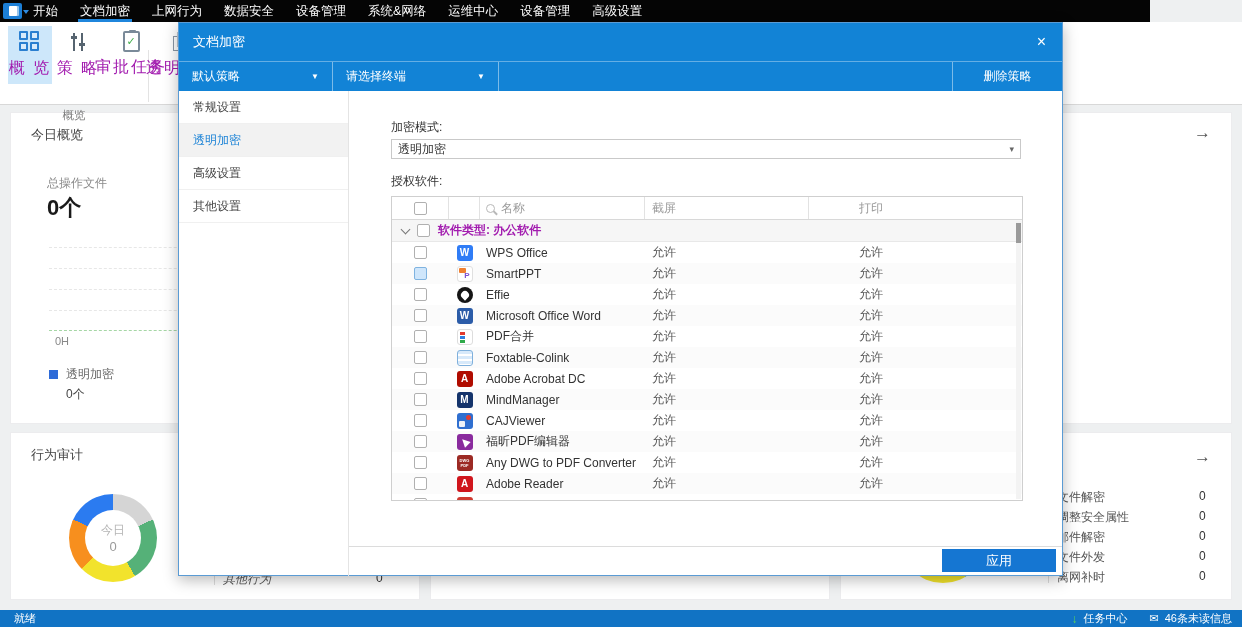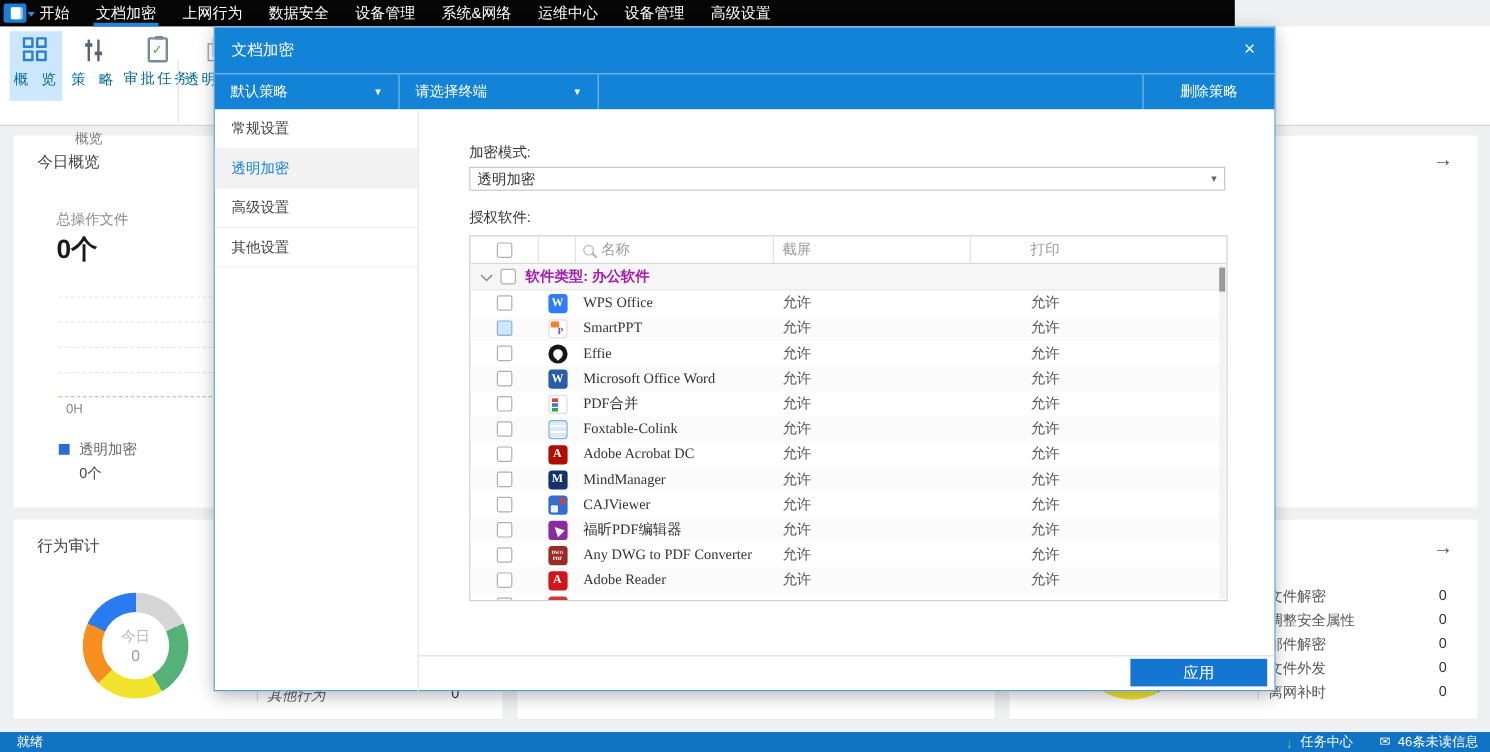--- a/index.html
+++ b/index.html
@@ -1,41 +1,41 @@
 <!DOCTYPE html>
 <html><head>
 <meta charset="utf-8">
 <style>
   * { margin:0; padding:0; box-sizing:border-box; }
   body { font-family:"Liberation Sans","DejaVu Sans",sans-serif; background:#eef0f1; }
   #app { position:relative; width:1242px; height:627px; overflow:hidden; background:#eef0f1; }
 
   
-  #menubar { position:absolute; left:0; top:0; width:1029px; height:22px; background:#050505;
+  #menubar { position:absolute; left:0; top:0; width:1150px; height:22px; background:#050505;
              display:flex; align-items:center; z-index:3; }
   #app-button { width:19px; height:16px; margin-left:3px; background:#1c7fd6; border-radius:2px;
                 position:relative; display:flex; align-items:center; justify-content:center; }
   #app-button .pages { width:8px; height:10px; background:#fff; border-radius:1px;
                 box-shadow:2px 0 0 rgba(255,255,255,.55); }
   #app-button .caret { position:absolute; right:-7px; top:7px; width:0; height:0;
                 border-left:3px solid transparent; border-right:3px solid transparent;
                 border-top:4px solid #2e8be0; }
   .menu-item { color:#fff; font-size:12.5px; height:22px; line-height:22px; padding:0 11px;
                position:relative; cursor:default; }
   .menu-item:first-of-type { margin-left:18px; }
   .menu-item.active::after { content:""; position:absolute; left:9px; right:9px; bottom:0;
                height:3px; background:#1f86dc; }
 
   
   #ribbon { position:absolute; left:0; top:22px; width:1242px; height:83px; background:#fff;
             border-bottom:1px solid #d8d8d8; z-index:1; }
   .rb-btn { position:absolute; top:4px; height:58px; display:flex; flex-direction:column;
             align-items:center; justify-content:flex-start; padding-top:5px; }
   .rb-btn.active { background:#cde7fa; }
-  .rb-label { font-size:12px; color:#0369a1; margin-top:5px; letter-spacing:2px; white-space:nowrap;font-family:Liberation Mono, monospace; }
+  .rb-label { font-size:16px; color:#a21caf; margin-top:5px; letter-spacing:2px; white-space:nowrap; }
   .rb-sep { position:absolute; top:28px; width:1px; height:52px; background:#e3e3e3; }
   #ribbon-group-label { position:absolute; left:0; top:86px; width:148px; text-align:center;
             font-size:11.5px; color:#7a7a7a; }
   
   .grid-ic { width:22px; height:22px; display:grid; grid-template-columns:9px 9px;
              grid-template-rows:9px 9px; gap:2px; }
   .grid-ic span { border:2px solid #2a7fd0; background:#d8ebfb; border-radius:1px; }
   
   .sliders-ic { width:20px; height:22px; display:flex; gap:6px; align-items:center; justify-content:center; }
   .sliders-ic i { width:2px; height:18px; background:#566470; position:relative; }
@@ -123,21 +123,21 @@
   .search-ic { width:9px; height:9px; border:1.5px solid #b8b8b8; border-radius:50%; position:relative;
            flex:none; }
   .search-ic::after { content:""; position:absolute; width:5px; height:1.5px; background:#b8b8b8;
            transform:rotate(45deg); right:-4px; bottom:-2px; }
   .group-row { height:22px; background:#f6f6f6; border-bottom:1px solid #e8e8e8; display:flex;
            align-items:center; font-size:12px; }
   .chev { width:7px; height:7px; border-right:1.5px solid #777; border-bottom:1.5px solid #777;
            transform:rotate(45deg); margin:-3px 8px 0 10px; flex:none; }
   .group-row .cbx { margin-right:8px; }
   .group-row b { color:#a21caf; }
-  .sw-row { height:21px; display:flex; align-items:center; font-size:12px; color:#333;font-family:Liberation Serif, serif; }
+  .sw-row { height:21px; display:flex; align-items:center; font-size:12px; color:#333; }
   .sw-row:nth-child(even) { background:#fbfbfb; }
   .sw-row .allow { color:#555; }
   #sw-scrollbar { position:absolute; right:1px; top:24px; bottom:1px; width:5px; background:#f3f3f3; }
   #sw-thumb { position:absolute; top:2px; left:0; width:5px; height:20px; background:#9a9a9a; }
 
   #footer-line { position:absolute; left:0; right:0; top:455px; height:1px; background:#dcdcdc; }
   #apply-btn { position:absolute; right:6px; top:458px; width:114px; height:23px; background:#1576d2;
            color:#fff; font-size:13px; display:flex; align-items:center; justify-content:center;
            cursor:pointer; }
 

